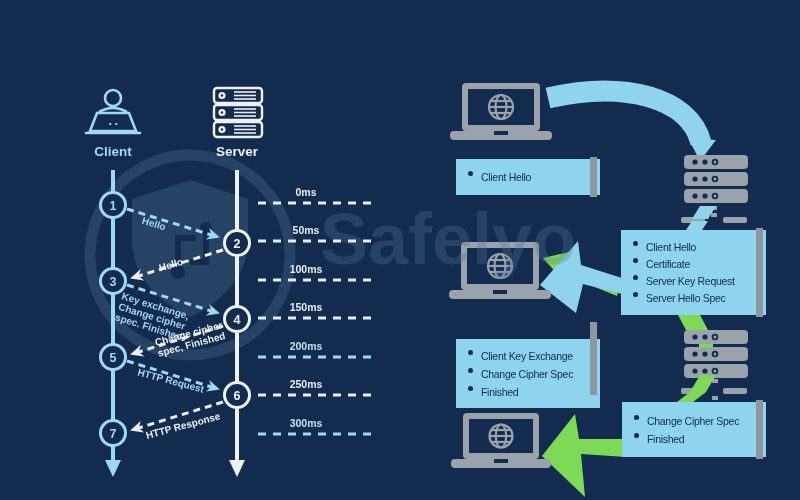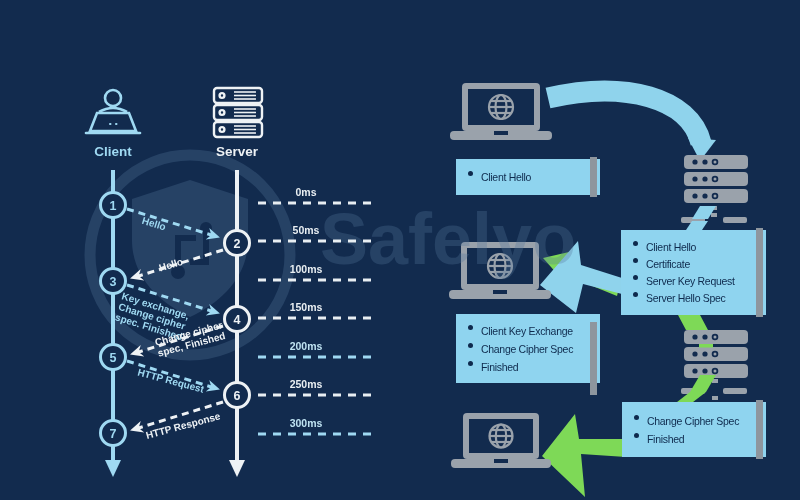--- a/index.html
+++ b/index.html
@@ -279,21 +279,21 @@
       <span class="dot"></span>
       <span>Server Key Request</span>
     </div>
     <div class="item">
       <span class="dot"></span>
       <span>Server Hello Spec</span>
     </div>
   </div>
   <div class="boxshadow" style="left:756px;top:228px;height:89px;"></div>
 
-  <div class="msgbox" style="left:456px;top:314px;width:132px;height:69px;gap:6px;">
+  <div class="msgbox" style="left:456px;top:339px;width:132px;height:69px;gap:6px;">
     <div class="item">
       <span class="dot"></span>
       <span>Client Key Exchange</span>
     </div>
     <div class="item">
       <span class="dot"></span>
       <span>Change Cipher Spec</span>
     </div>
     <div class="item">
       <span class="dot"></span>

